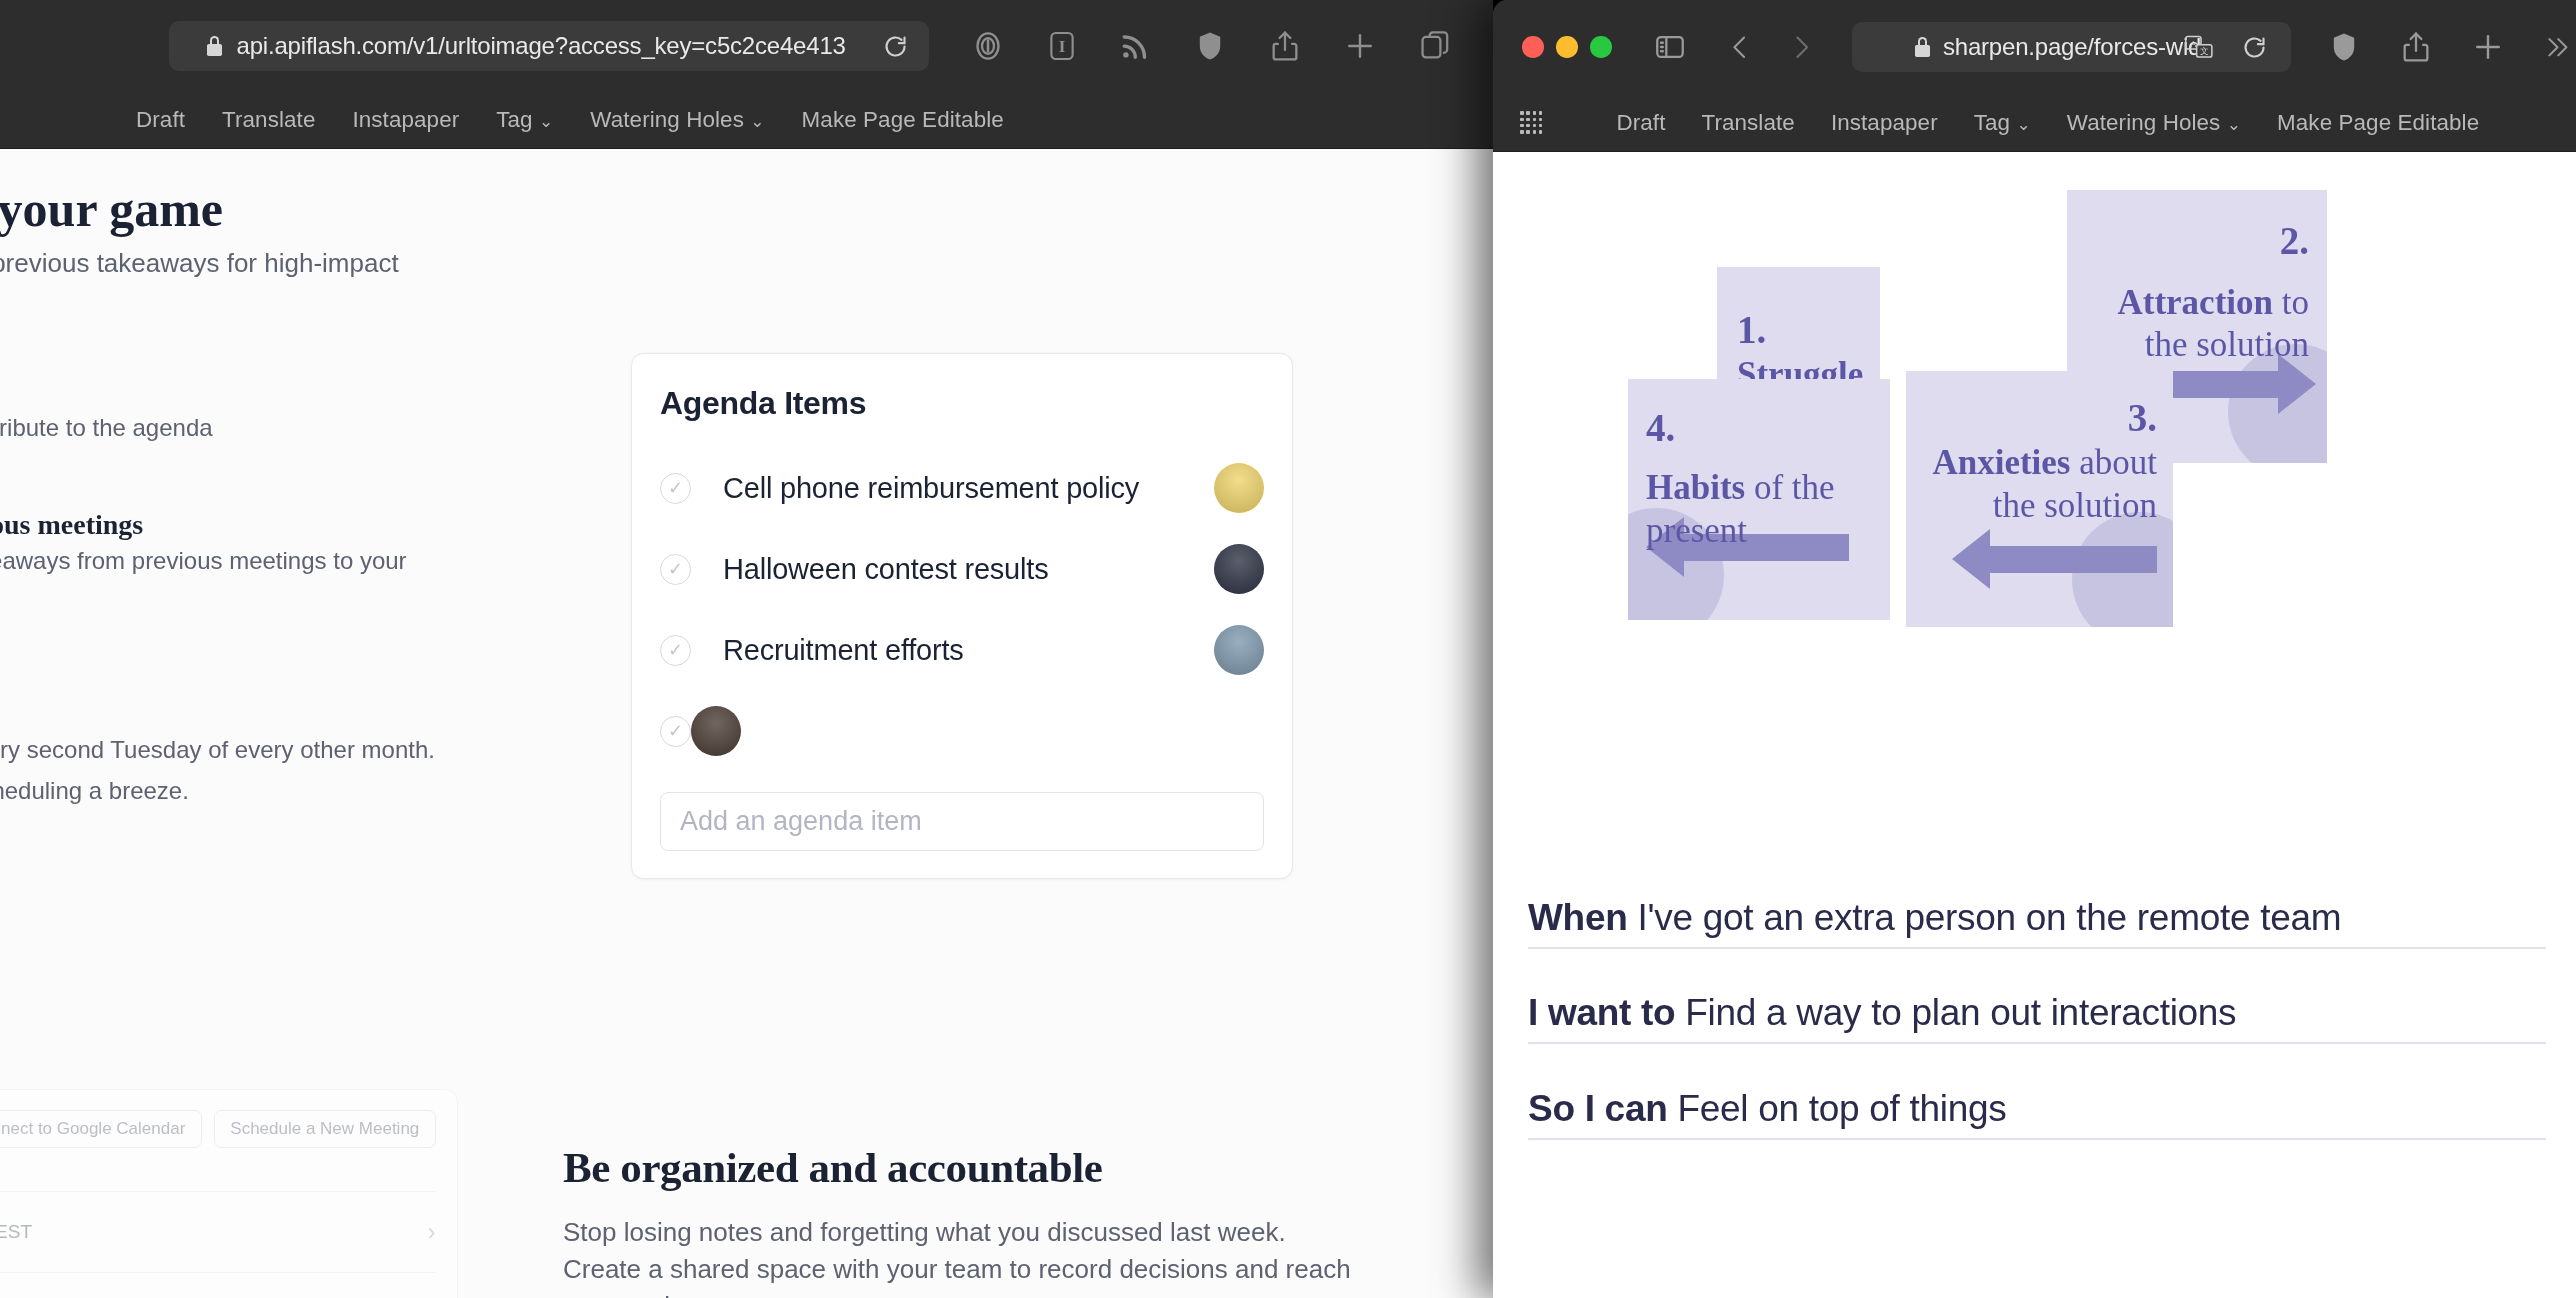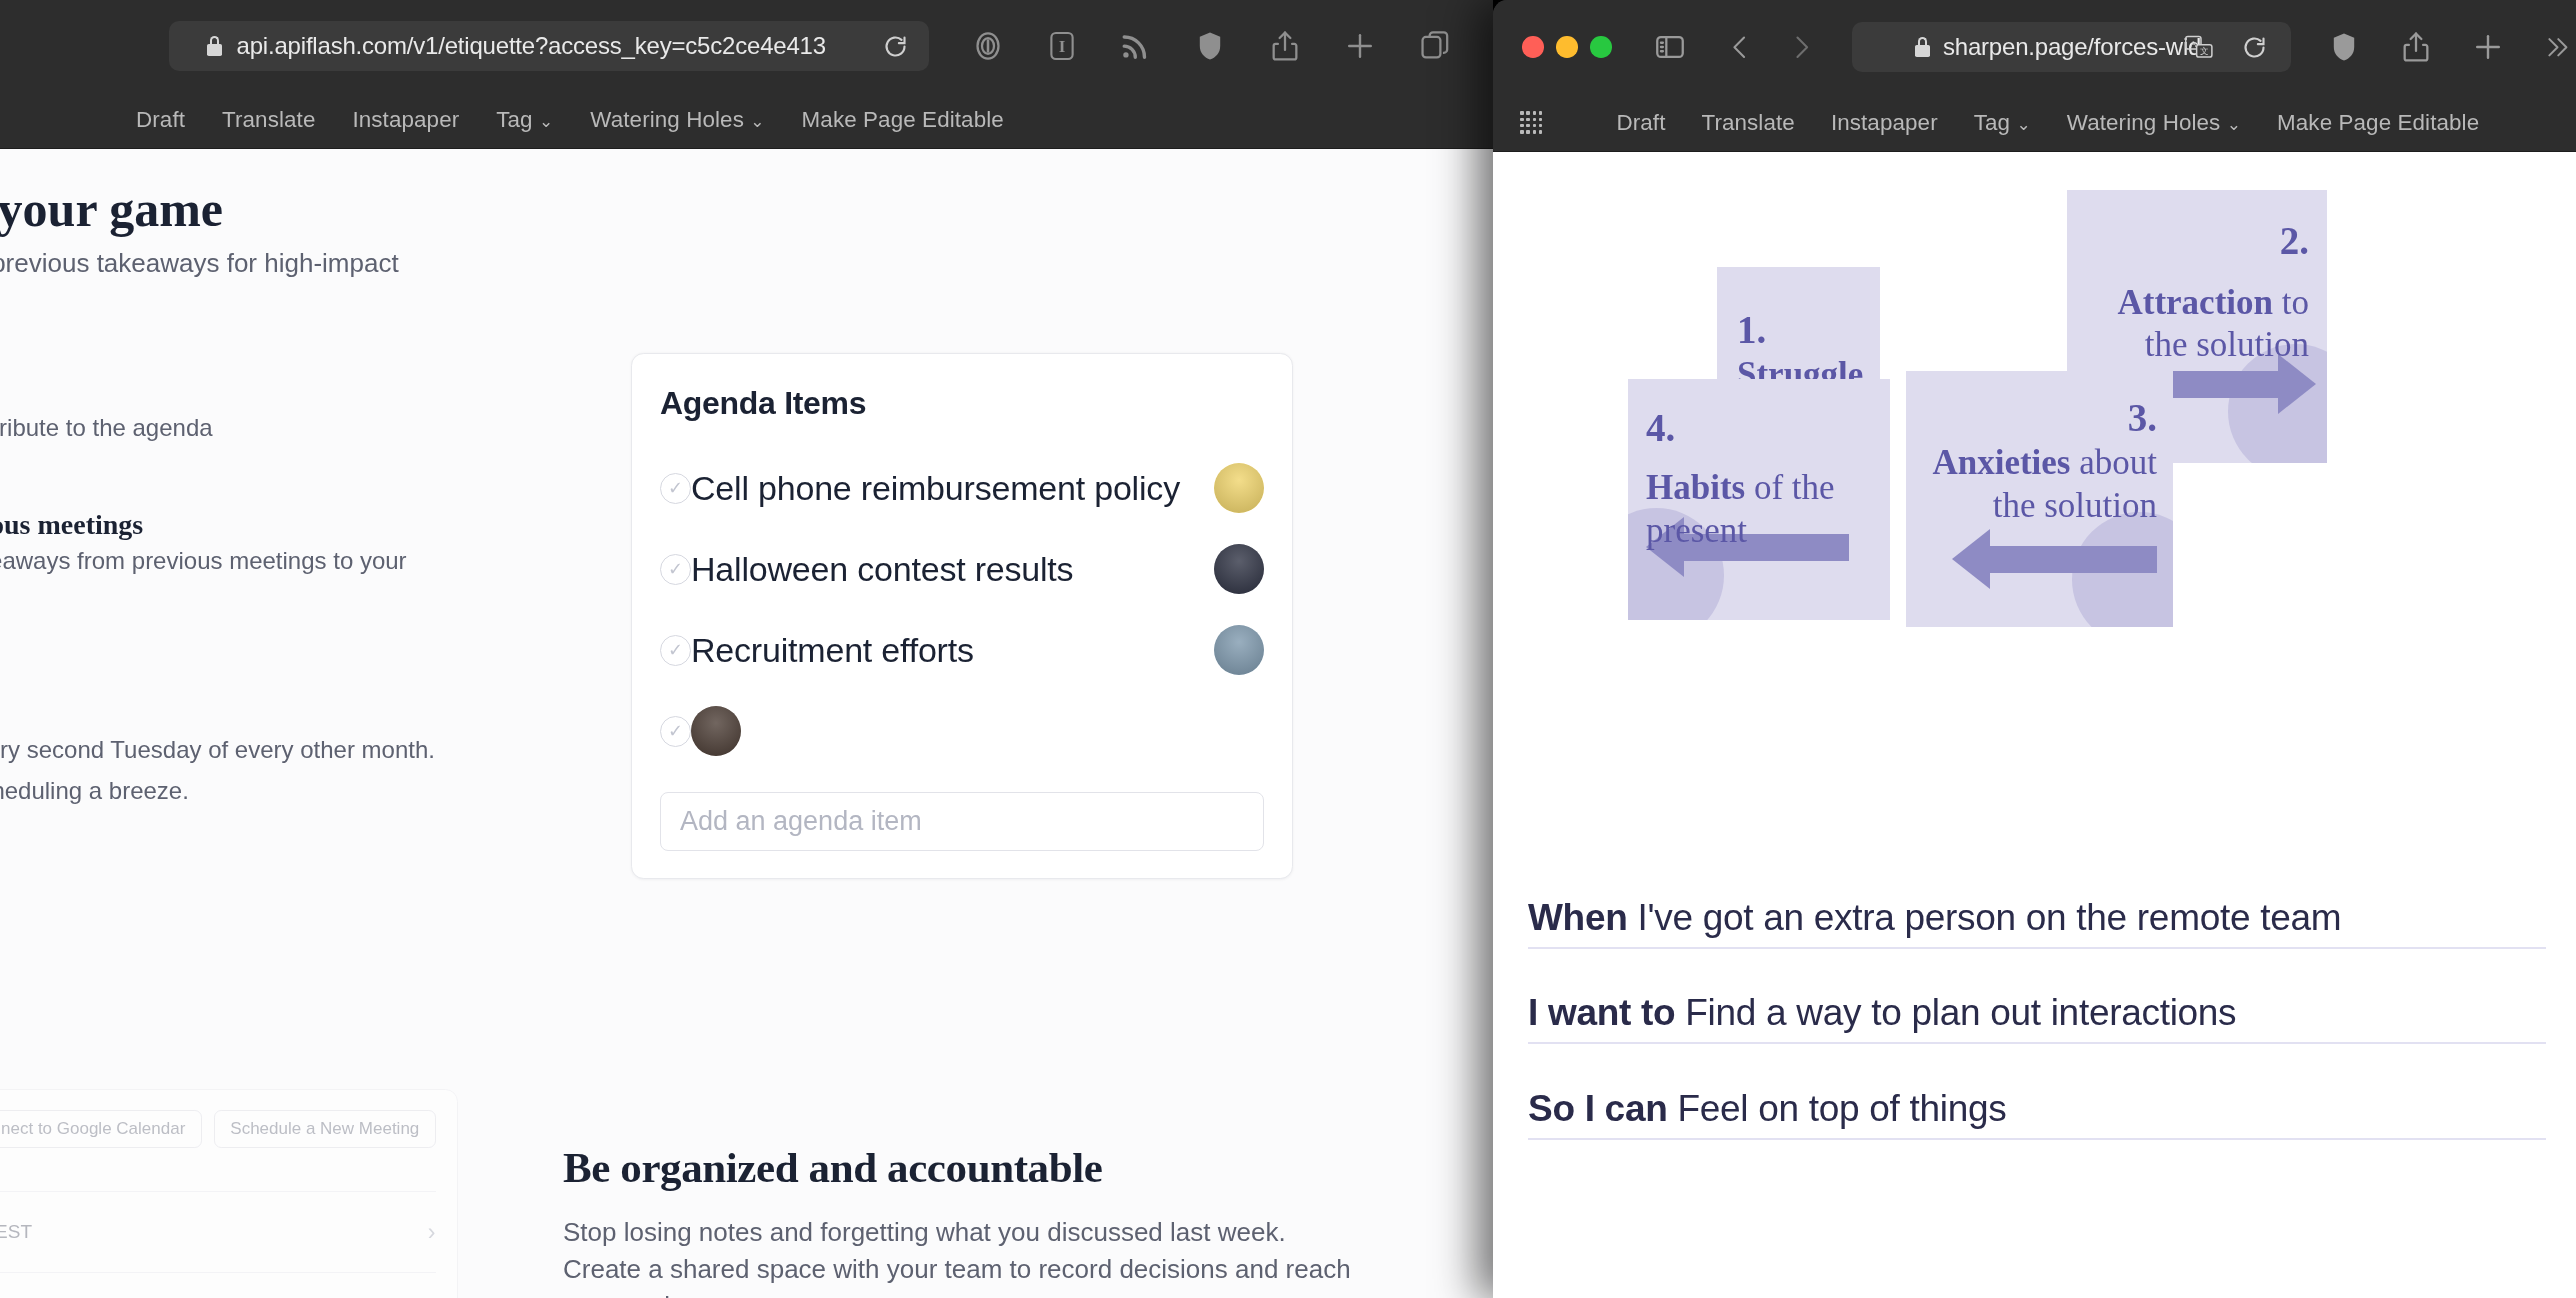--- a/index.html
+++ b/index.html
@@ -89,21 +89,21 @@
   .agenda-row {
     display:flex; align-items:center; height:81px;
   }
   .chk {
     width:31px; height:31px; border-radius:50%;
     border:1.8px solid #d6d8e0; flex:none;
     display:flex; align-items:center; justify-content:center;
     color:#c2c5d0; font-size:18px; line-height:1;
   }
   .agenda-txt {
-    flex:1; font-size:34px; color:#1b2233; letter-spacing:-0.2px;
+    flex:1; margin-left:32px; font-size:29px; color:#1b2233; letter-spacing:-0.2px;
   }
   .av { width:50px; height:50px; border-radius:50%; flex:none; overflow:hidden; position:relative; }
   .av::after{content:"";position:absolute;inset:0;border-radius:50%;
              background:radial-gradient(circle at 50% 34%, rgba(255,255,255,.22), rgba(0,0,0,.18));}
   #agenda-input {
     margin-top:20px; width:100%; height:59px;
     border:1.3px solid #e2e3e9; border-radius:8px;
     display:flex; align-items:center; padding-left:19px;
     font-size:27px; color:#b3b6c2; background:#fff;
   }
@@ -191,21 +191,21 @@
 <body>
 
 <div class="win" id="leftwin">
 
   <div class="chrome-bar">
     <div class="urlpill" style="margin-left:169px; width:760px; padding-left:38px;">
       <span class="lockico">
         <span class="shackle"></span>
           <span class="body"></span>
       </span>
-      <span class="url-text" style="margin-left:14.4px;">api.apiflash.com/v1/etiquette?access_key=c5c2ce4e413</span>
+      <span class="url-text" style="margin-left:14.4px;">api.apiflash.com/v1/urltoimage?access_key=c5c2ce4e413</span>
       <span class="tbico" style="position:absolute;right:20px;">
         <svg width="27" height="27" viewBox="0 0 24 24" fill="none" stroke="#cfcfcf" stroke-width="1.9" stroke-linecap="round">
           <path d="M20 12a8 8 0 1 1-2.6-5.9"></path>
             <path d="M20 4v5h-5"></path>
         </svg>
       </span>
     </div>
 
     <span class="tbico" style="margin-left:41px;">
       <svg width="36" height="36" viewBox="0 0 24 24" fill="none" stroke="#8f8f8f" stroke-width="1.5">

